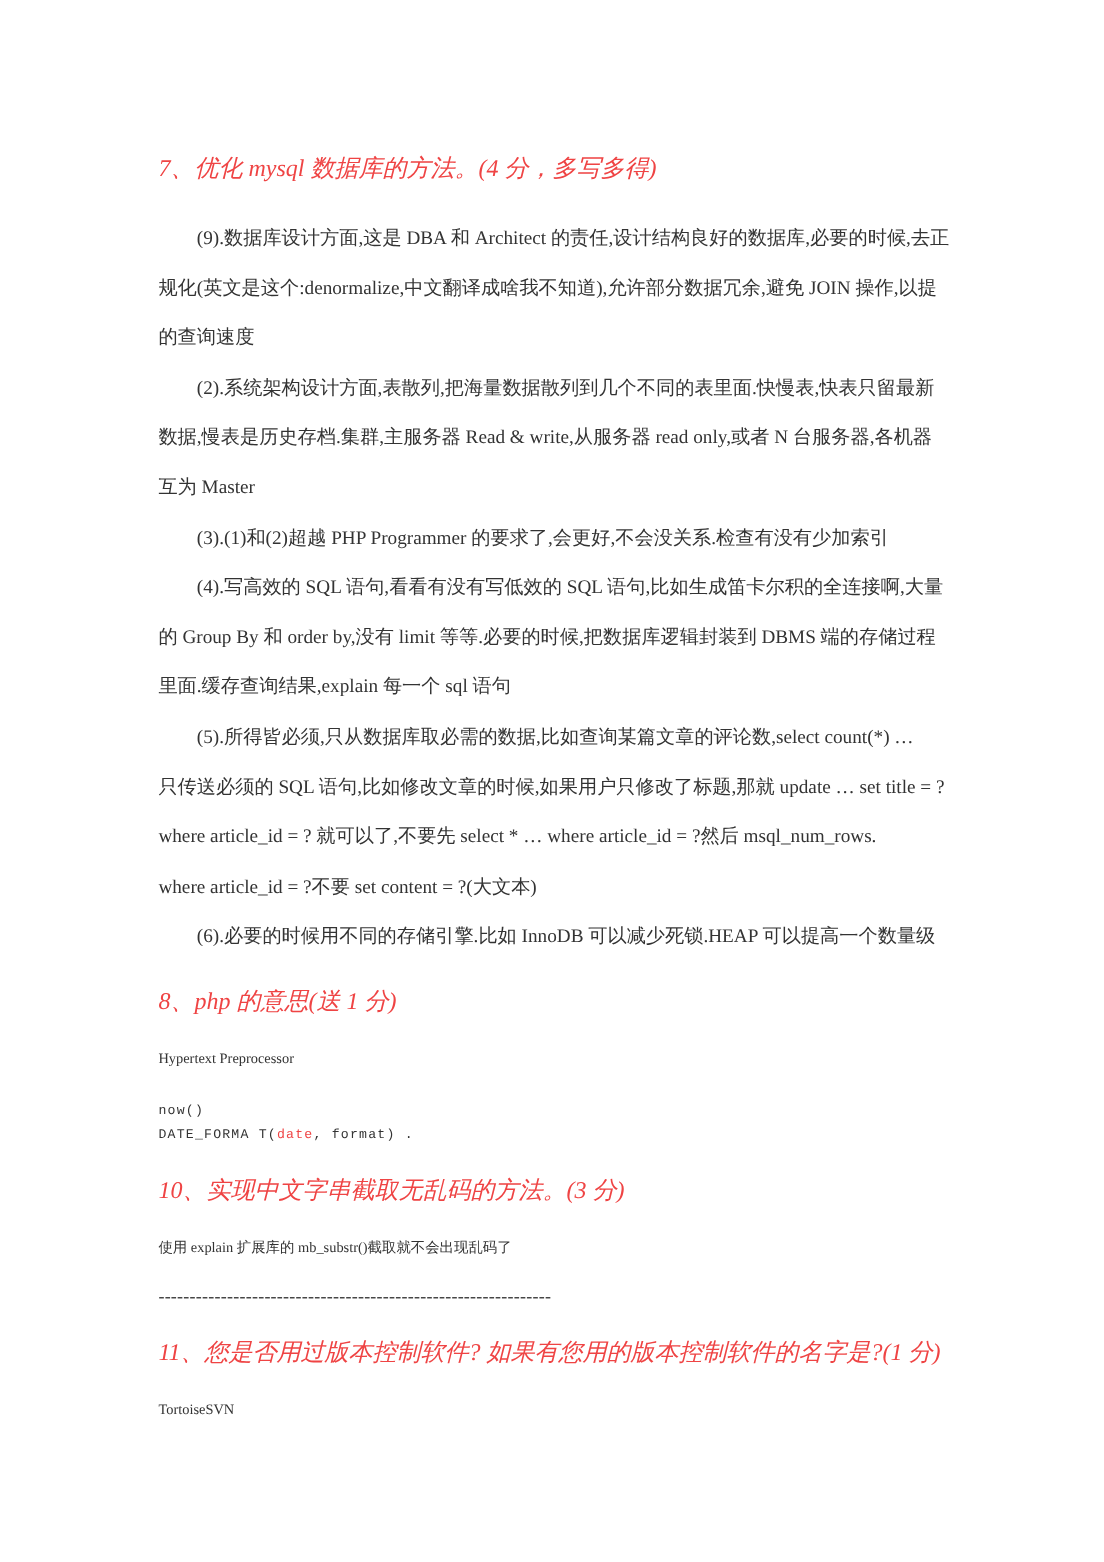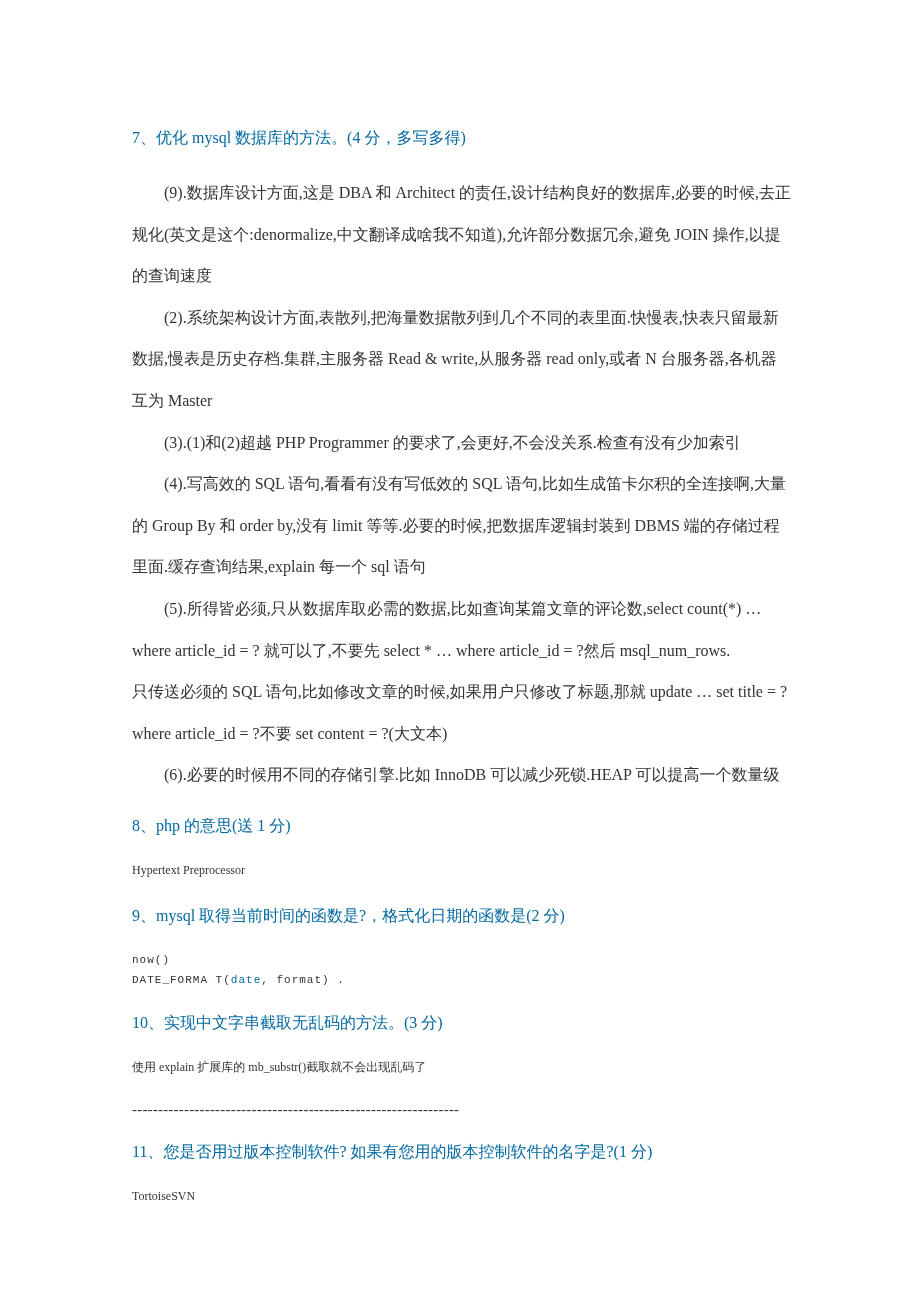--- a/index.html
+++ b/index.html
@@ -7,25 +7,26 @@
     padding: 0;
     background: #fff;
     font-family: "Times New Roman", "SimSun", serif;
     color: #333;
     width: 920px;
   }
   .page {
     padding: 120px 128px 60px 132px;
   }
   .question {
-    color: #0369a1;
-    font-size: 16px;
+    color: #ef4444;
+    font-size: 20px;
     margin-top: 6px;
     margin-bottom: 22px;
     line-height: 1.5;
+    font-style: italic;
   }
   .answer {
     color: #333;
     font-size: 16px;
     line-height: 2.6;
     margin-bottom: 18px;
     text-align: justify;
   }
   .answer p {
     margin: 0;
@@ -43,21 +44,21 @@
   }
   .code-block {
     font-family: "Courier New", monospace;
     color: #333;
     font-size: 11px;
     line-height: 1.9;
     letter-spacing: 1px;
     margin-bottom: 20px;
   }
   .code-block .kw {
-    color: #0369a1;
+    color: #ef4444;
     text-align: right;
   }
   .divider {
     color: #333;
     font-size: 15px;
     margin-bottom: 22px;
     letter-spacing: 0.2px;
   }
 </style>
 </head>
@@ -71,30 +72,29 @@
     <p class="noindent">规化(英文是这个:denormalize,中文翻译成啥我不知道),允许部分数据冗余,避免 JOIN 操作,以提</p>
     <p class="noindent">的查询速度</p>
     <p>(2).系统架构设计方面,表散列,把海量数据散列到几个不同的表里面.快慢表,快表只留最新</p>
     <p class="noindent">数据,慢表是历史存档.集群,主服务器 Read &amp; write,从服务器 read only,或者 N 台服务器,各机器</p>
     <p class="noindent">互为 Master</p>
     <p>(3).(1)和(2)超越 PHP Programmer 的要求了,会更好,不会没关系.检查有没有少加索引</p>
     <p>(4).写高效的 SQL 语句,看看有没有写低效的 SQL 语句,比如生成笛卡尔积的全连接啊,大量</p>
     <p class="noindent">的 Group By 和 order by,没有 limit 等等.必要的时候,把数据库逻辑封装到 DBMS 端的存储过程</p>
     <p class="noindent">里面.缓存查询结果,explain 每一个 sql 语句</p>
     <p>(5).所得皆必须,只从数据库取必需的数据,比如查询某篇文章的评论数,select count(*) …</p>
+    <p class="noindent">只传送必须的 SQL 语句,比如修改文章的时候,如果用户只修改了标题,那就 update … set title = ?</p>
     <p class="noindent">where article_id = ?  就可以了,不要先 select * … where article_id = ?然后 msql_num_rows.</p>
-    <p class="noindent">只传送必须的 SQL 语句,比如修改文章的时候,如果用户只修改了标题,那就 update … set title = ?</p>
     <p class="noindent">where article_id = ?不要 set content = ?(大文本)</p>
     <p>(6).必要的时候用不同的存储引擎.比如 InnoDB 可以减少死锁.HEAP 可以提高一个数量级</p>
   </div>
 
   <div class="question">8、php 的意思(送 1 分)</div>
   <div class="single-line">Hypertext Preprocessor</div>
 
-  <div class="question">9、mysql 取得当前时间的函数是?，格式化日期的函数是(2 分)</div>
   <div class="code-block">
     <div>now()</div>
     <div><span>DATE_FORMA T(</span><span class="kw">date</span><span>, format) .</span></div>
   </div>
 
   <div class="question">10、实现中文字串截取无乱码的方法。(3 分)</div>
   <div class="single-line">使用 explain 扩展库的 mb_substr()截取就不会出现乱码了</div>
 
   <div class="divider">---------------------------------------------------------------</div>
 

